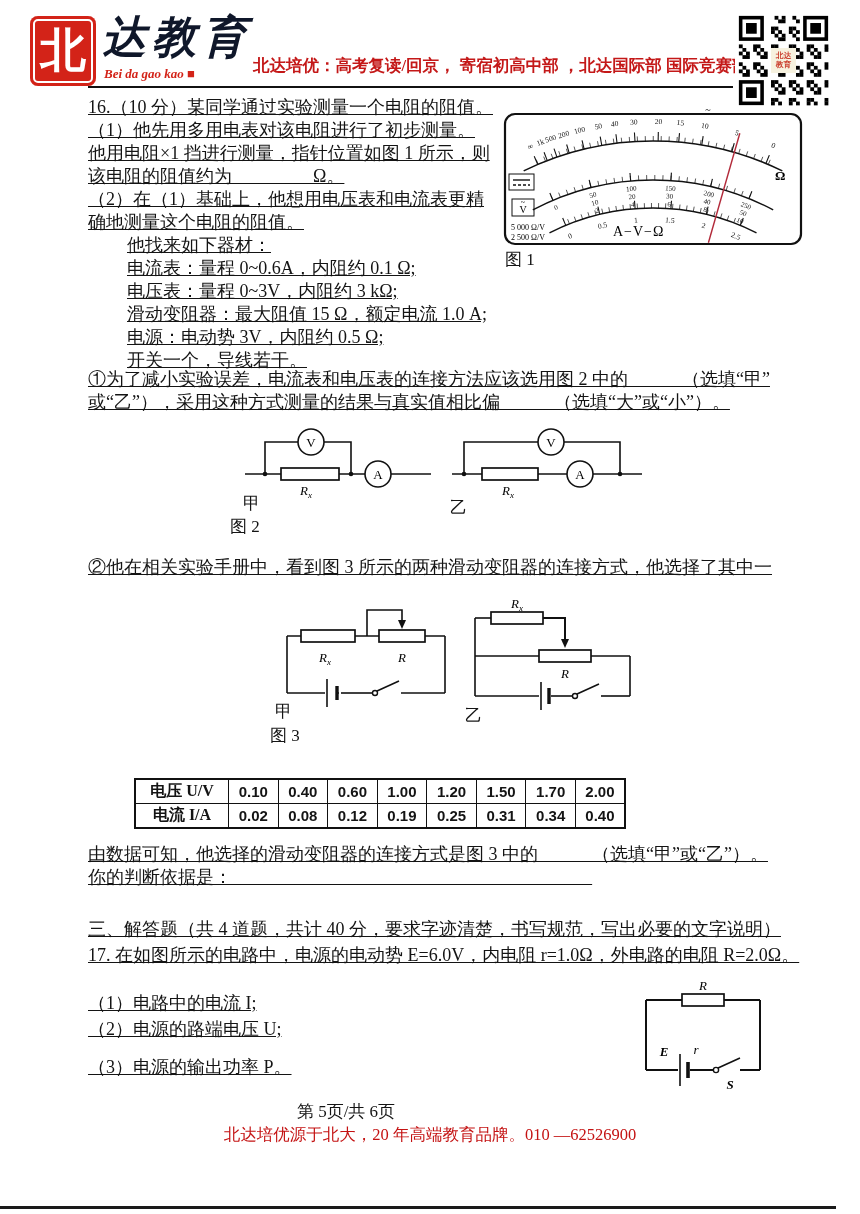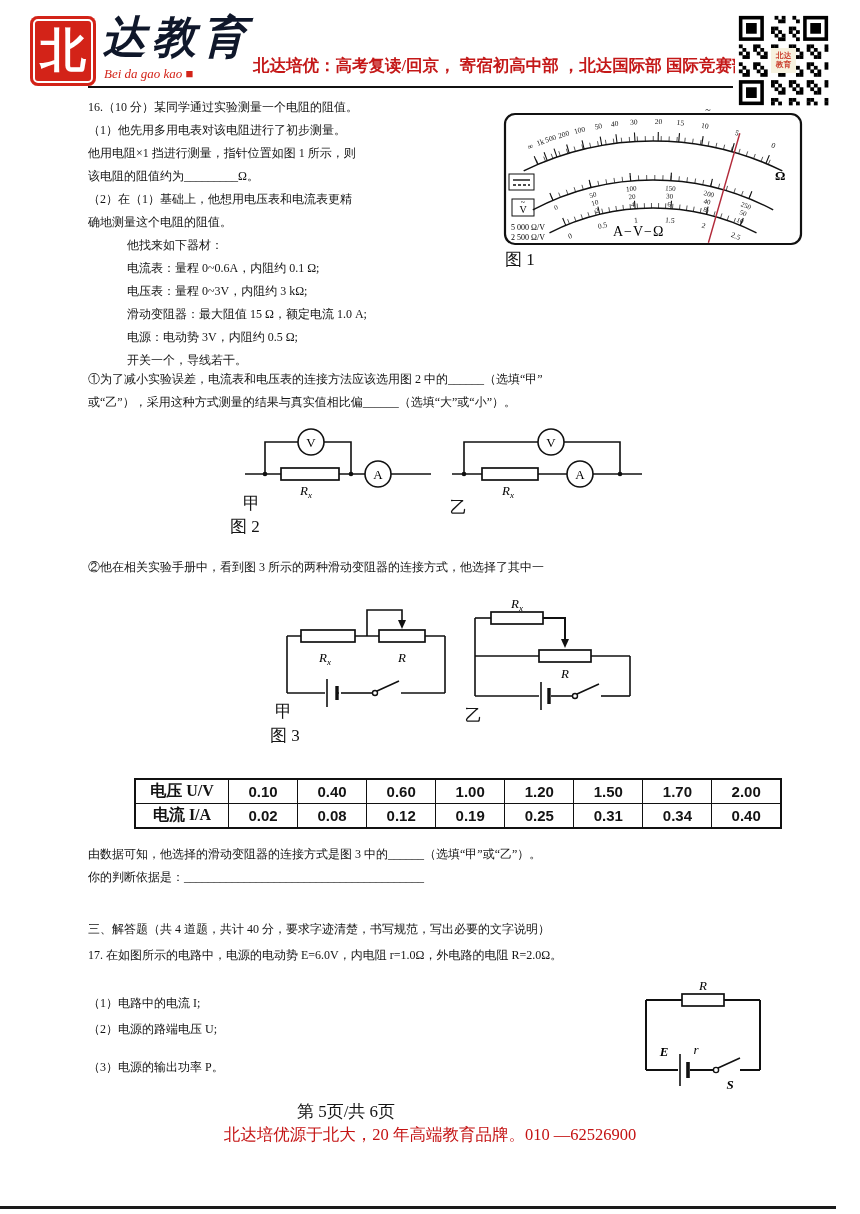--- a/index.html
+++ b/index.html
@@ -1,39 +1,39 @@
 <!DOCTYPE html>
 <html><head>
 <meta charset="utf-8">
 <style>
   html,body{margin:0;padding:0;background:#888;}
   .page{position:relative;width:860px;height:1214px;background:#fff;margin:0 auto;
         font-family:"Liberation Serif",serif;color:#141414;overflow:hidden;}
   .abs{position:absolute;}
-  .ln{height:23px;font-size:12px;line-height:23px;white-space:nowrap;}
+  .ln{height:23px;font-size:18px;line-height:23px;white-space:nowrap;text-decoration:underline;}
   .ind{padding-left:39px;}
   
   .seal{left:30px;top:16px;width:66px;height:70px;background:#d32318;border-radius:8px;
         box-shadow:0 0 0 3px #d32318 inset, 0 0 0 5px #fff inset;
         display:flex;align-items:center;justify-content:center;}
   .seal span{color:#fff;font-size:46px;font-weight:bold;font-family:"Liberation Serif",serif;}
   .brand{left:102px;top:8px;font-size:44px;font-weight:bold;font-style:italic;color:#0f172a;
          letter-spacing:6px;font-family:"Liberation Serif",serif;}
-  .brand-sub{left:104px;top:66px;font-size:13px;font-weight:normal;color:#d32318;font-style:italic;}
+  .brand-sub{left:104px;top:66px;font-size:13px;font-weight:bold;color:#d32318;font-style:italic;}
   .tagline{left:253px;top:55px;font-size:16.5px;font-weight:bold;color:#c41818;white-space:nowrap;}
   .hrule{left:88px;top:86px;width:645px;height:2px;background:#111;}
   .figcap{font-size:17px;text-align:left;white-space:nowrap;}
   svg text{font-family:"Liberation Serif",serif;}
   .cir{stroke:#111;fill:#fff;stroke-width:1.6;}
   .wire{stroke:#111;stroke-width:1.6;fill:none;}
   .wire2{stroke:#111;stroke-width:2;fill:none;}
   .box{fill:#fff;stroke:#111;stroke-width:1.7;}
   .lbl{font-size:13px;font-style:italic;}
   
-  table.dt{border-collapse:collapse;table-layout:fixed;width:648px;
+  table.dt{border-collapse:collapse;table-layout:fixed;width:492px;
            font-family:"Liberation Sans",sans-serif;font-weight:bold;font-size:15px;}
   table.dt td,table.dt th{border:1px solid #111;height:23px;text-align:center;padding:0;font-weight:bold;}
   table.dt{border:2px solid #111;}
   table.dt .hc{width:92px;font-family:"Liberation Serif",serif;font-size:16px;}
   .footer-page{left:0;top:1100px;width:692px;text-align:center;font-size:17px;}
   .footer-slogan{left:0;top:1124px;width:860px;text-align:center;font-size:16.5px;font-weight:normal;color:#c41212;}
   .scanline{left:0;top:1206px;width:836px;height:3px;background:#1a1a1a;}
 </style>
 </head>
 <body>

